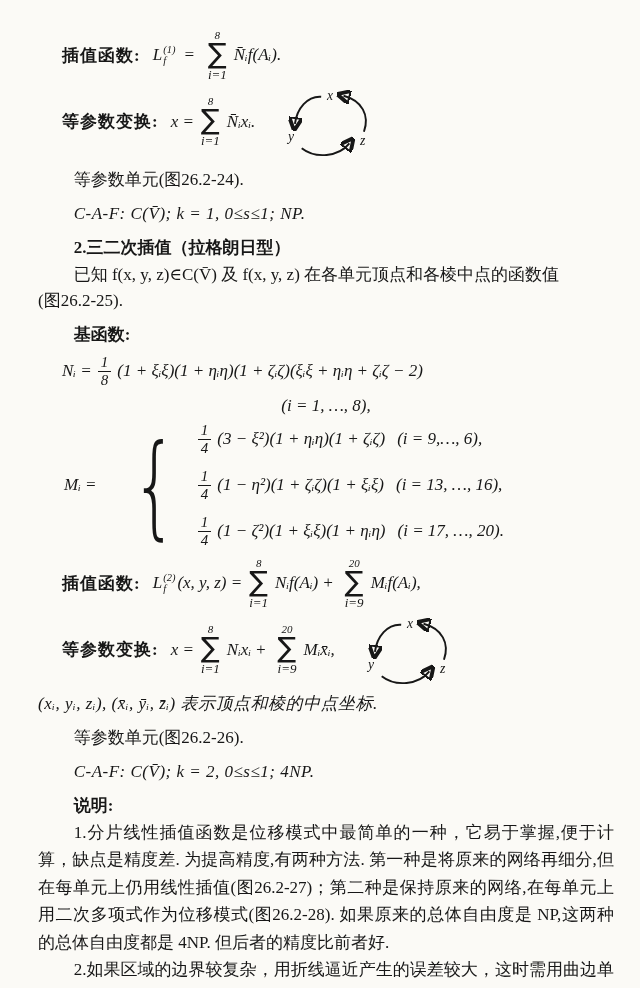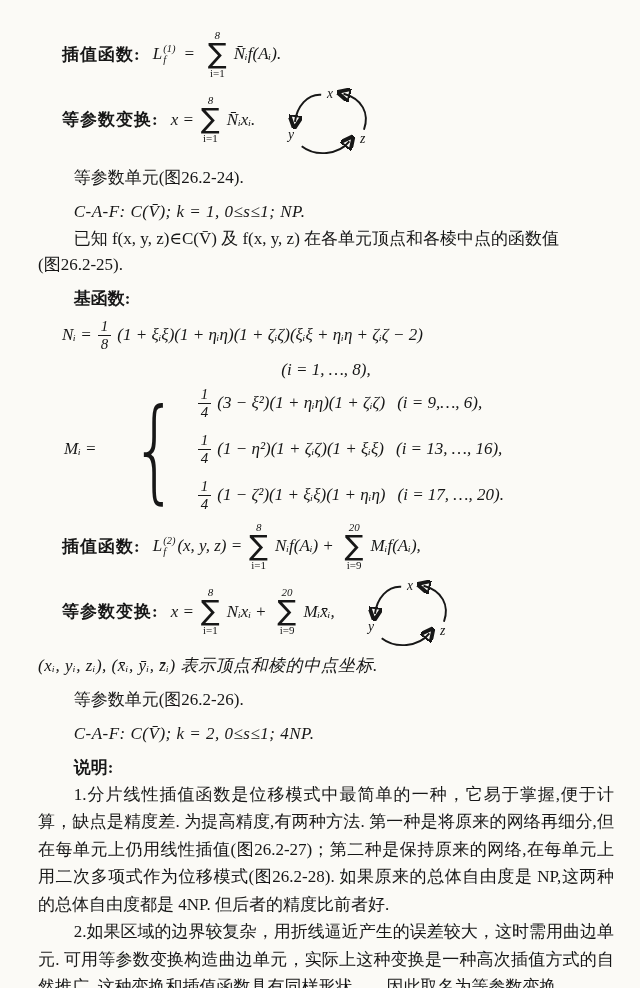--- a/index.html
+++ b/index.html
@@ -20,21 +20,21 @@
   .bold{font-weight:700;}
   
   .frow{display:flex;align-items:center;margin-left:24px;}
   .flabel{font-weight:700;letter-spacing:1px;margin-right:12px;white-space:nowrap;}
   .m{font-family:"Liberation Serif","DejaVu Serif",serif;font-style:italic;}
   .mt{font-style:italic;letter-spacing:.5px;}
   
   .sum{display:inline-flex;flex-direction:column;align-items:center;margin:0 7px;line-height:1;}
   .sum .up{font-size:11px;font-style:italic;line-height:1;}
   .sum .sigma{font-size:28px;font-style:normal;line-height:.95;font-family:"DejaVu Sans",sans-serif;}
-  .sum .lo{font-size:11px;line-height:1;}
+  .sum .lo{font-size:13px;font-style:italic;line-height:1;}
   
   .scripts{display:inline-flex;flex-direction:column;align-items:flex-start;font-size:10.5px;line-height:1.05;margin:0 2px 0 1px;font-style:italic;}
   
   .frac{display:inline-flex;flex-direction:column;align-items:center;margin:0 6px;font-style:italic;line-height:1.1;}
   .frac .num{padding:0 3px;border-bottom:1.4px solid #171717;font-size:15px;}
   .frac .den{font-size:15px;}
   .brace{font-size:112px;font-weight:200;line-height:0;transform:scaleX(.65);font-family:"DejaVu Sans",sans-serif;margin-right:2px;}
   .mrows{display:flex;flex-direction:column;gap:12px;}
   .mrow{display:flex;align-items:center;}
   .mcond{margin-left:12px;font-style:italic;}
@@ -86,20 +86,21 @@
       <text x="6" y="56">y</text>
       <text x="80" y="60">z</text>
       <path d="M 40 10 C 26 9, 15 22, 13 38" marker-end="url(#ah1)"></path>
       <path d="M 20 63 C 34 74, 58 72, 69 58" marker-end="url(#ah1)"></path>
       <path d="M 84 46 C 90 29, 82 14, 63 9" marker-end="url(#ah1)"></path>
     </svg>
   </div>
 
   <div class="line ind sp-b">等参数单元(图26.2-24).</div>
   <div class="line ind mt sp-a">C-A-F:  C(V̄);  k = 1,  0≤s≤1;  NP.</div>
+  <div class="line ind bold sp-a">2.三二次插值（拉格朗日型）</div>
   <div class="para ind">已知 f(x, y, z)∈C(V̄) 及 f(x, y, z) 在各单元顶点和各棱中点的函数值</div>
   <div class="line">(图26.2-25).</div>
   <div class="line ind bold sp-a">基函数:</div>
 
   <div class="frow sp-c" style="">
     <span class="m">Nᵢ =</span>
     <span class="frac">
       <span class="num">1</span>
       <span class="den">8</span>
     </span>

